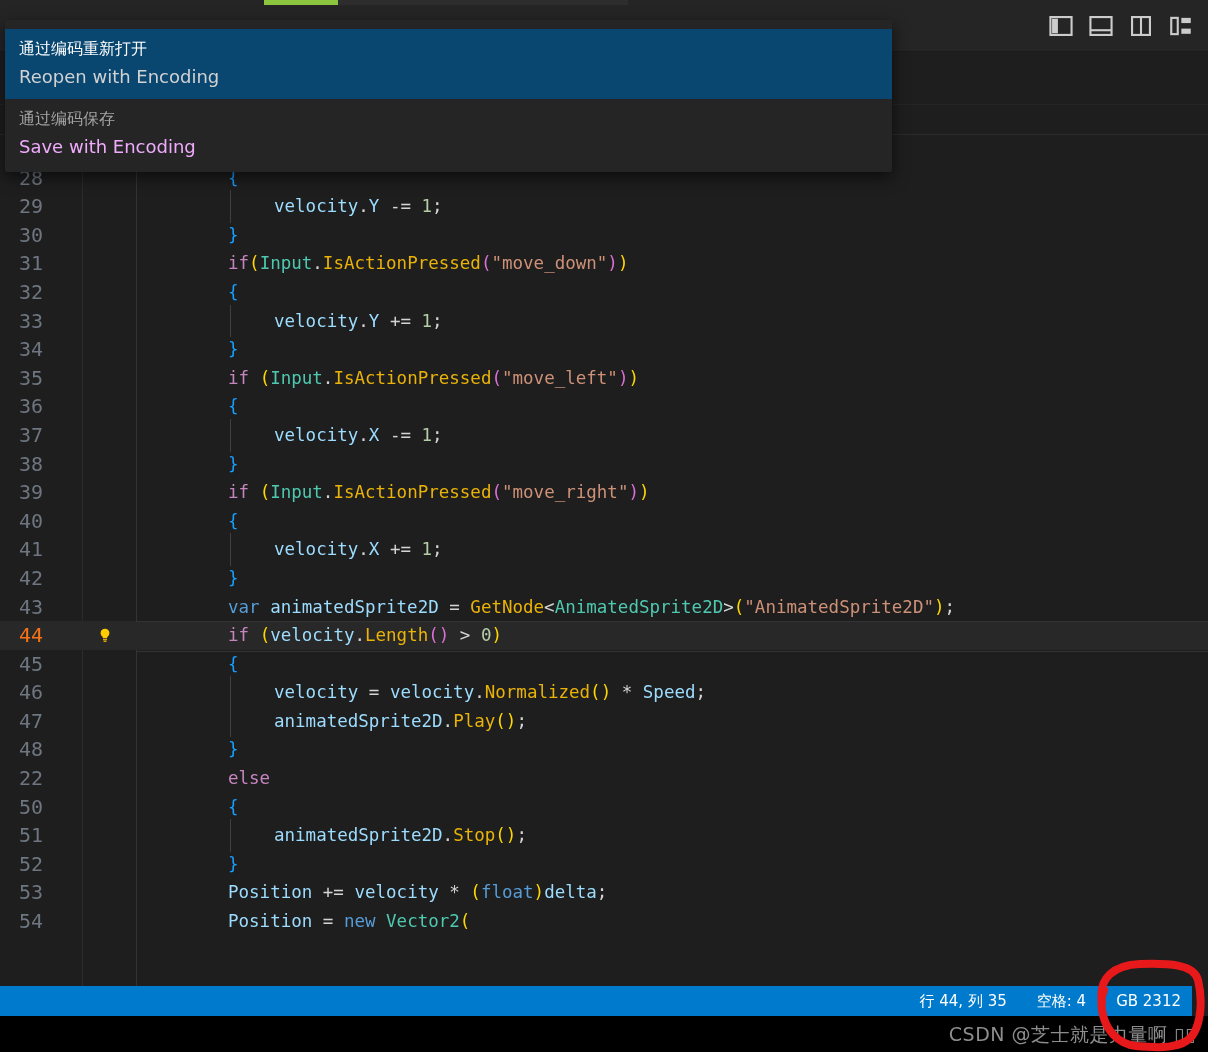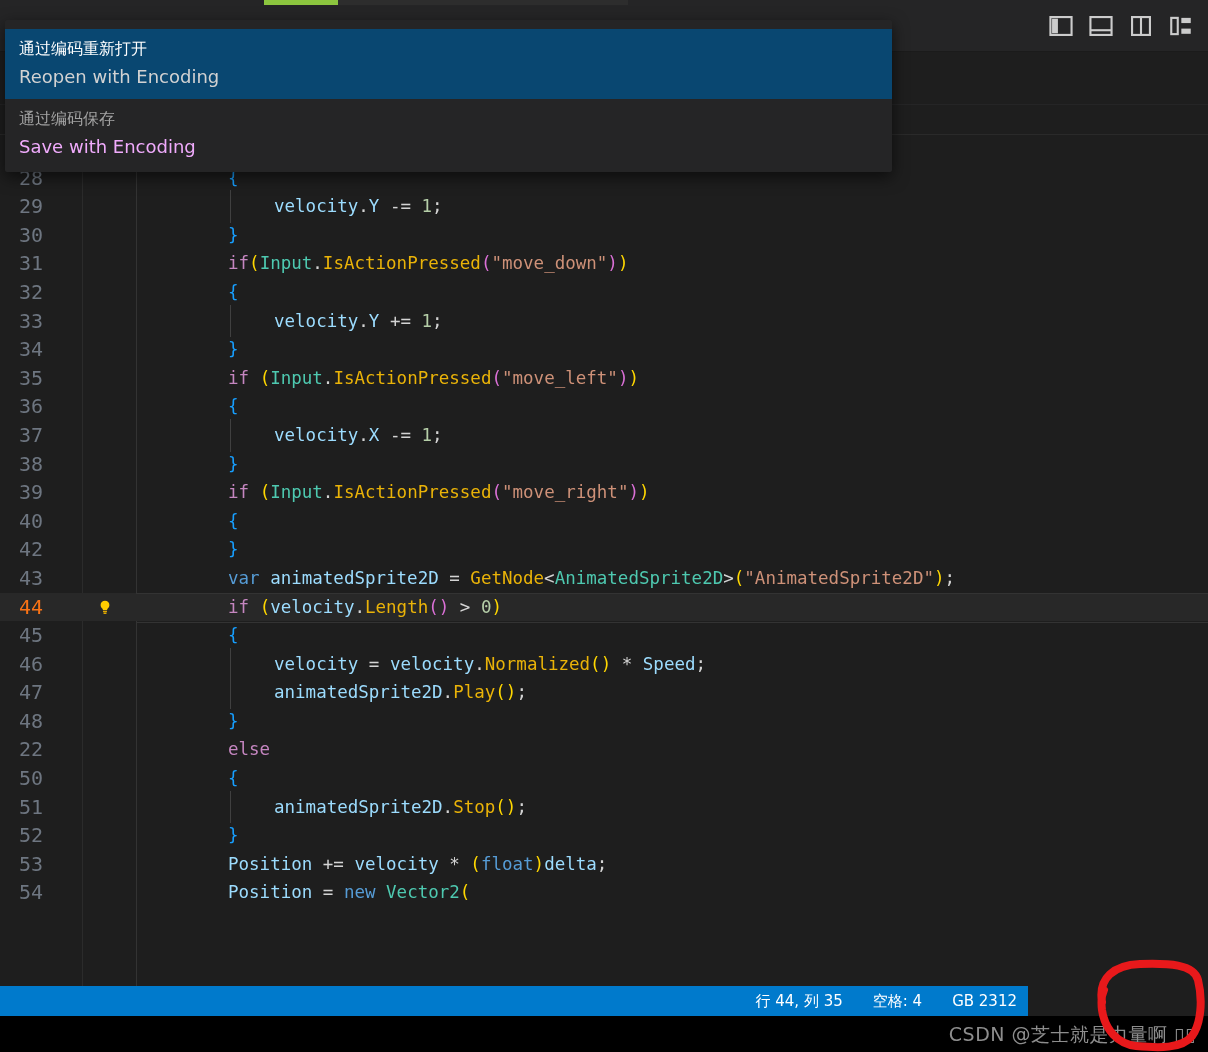--- a/index.html
+++ b/index.html
@@ -87,21 +87,21 @@
   .str { color: #ce9178; }  
   .num { color: #b5cea8; }  
   .pl  { color: #d4d4d4; }  
   .b1  { color: #ffd700; }  
   .b2  { color: #da70d6; }  
   .b3  { color: #179fff; }  
   .op  { color: #d4d4d4; }
 
   
   .statusbar {
-    position: absolute; left: 0; bottom: 36px; width: 1028px; height: 30px;
+    position: absolute; left: 0; bottom: 36px; width: 1192px; height: 30px;
     background: #007acc; color: #fff;
     font-family: "DejaVu Sans", "Liberation Sans", sans-serif; font-size: 15px;
     display: flex; align-items: center; justify-content: flex-end;
   }
   .sb-item { padding: 0 11px; line-height: 30px; white-space: nowrap; cursor: pointer; }
   .sb-gap { width: 8px; }
 
   
   .hscroll-track {
     position: absolute; left: 0; bottom: 30px; width: 1208px; height: 6px;
@@ -206,20 +206,21 @@
         <div class="code-row"><span class="ln">31</span><span class="codetext"><span class="ind"> </span><span class="ind"> </span><span class="ctl">if</span><span class="b1">(</span><span class="typ">Input</span><span class="pl">.</span><span class="fn">IsActionPressed</span><span class="b2">(</span><span class="str">"move_down"</span><span class="b2">)</span><span class="b1">)</span></span></div>
         <div class="code-row"><span class="ln">32</span><span class="codetext"><span class="ind"> </span><span class="ind"> </span><span class="b3">{</span></span></div>
         <div class="code-row"><span class="ln">33</span><span class="codetext"><span class="ind"> </span><span class="ind"> </span><span class="ind guide"> </span><span class="var">velocity</span><span class="pl">.</span><span class="var">Y</span><span class="op"> += </span><span class="num">1</span><span class="pl">;</span></span></div>
         <div class="code-row"><span class="ln">34</span><span class="codetext"><span class="ind"> </span><span class="ind"> </span><span class="b3">}</span></span></div>
         <div class="code-row"><span class="ln">35</span><span class="codetext"><span class="ind"> </span><span class="ind"> </span><span class="ctl">if</span><span class="pl"> </span><span class="b1">(</span><span class="typ">Input</span><span class="pl">.</span><span class="fn">IsActionPressed</span><span class="b2">(</span><span class="str">"move_left"</span><span class="b2">)</span><span class="b1">)</span></span></div>
         <div class="code-row"><span class="ln">36</span><span class="codetext"><span class="ind"> </span><span class="ind"> </span><span class="b3">{</span></span></div>
         <div class="code-row"><span class="ln">37</span><span class="codetext"><span class="ind"> </span><span class="ind"> </span><span class="ind guide"> </span><span class="var">velocity</span><span class="pl">.</span><span class="var">X</span><span class="op"> -= </span><span class="num">1</span><span class="pl">;</span></span></div>
         <div class="code-row"><span class="ln">38</span><span class="codetext"><span class="ind"> </span><span class="ind"> </span><span class="b3">}</span></span></div>
         <div class="code-row"><span class="ln">39</span><span class="codetext"><span class="ind"> </span><span class="ind"> </span><span class="ctl">if</span><span class="pl"> </span><span class="b1">(</span><span class="typ">Input</span><span class="pl">.</span><span class="fn">IsActionPressed</span><span class="b2">(</span><span class="str">"move_right"</span><span class="b2">)</span><span class="b1">)</span></span></div>
         <div class="code-row"><span class="ln">40</span><span class="codetext"><span class="ind"> </span><span class="ind"> </span><span class="b3">{</span></span></div>
+        <div class="code-row"><span class="ln">41</span><span class="codetext"><span class="ind"> </span><span class="ind"> </span><span class="ind guide"> </span><span class="var">velocity</span><span class="pl">.</span><span class="var">X</span><span class="op"> += </span><span class="num">1</span><span class="pl">;</span></span></div>
         <div class="code-row"><span class="ln">42</span><span class="codetext"><span class="ind"> </span><span class="ind"> </span><span class="b3">}</span></span></div>
         <div class="code-row"><span class="ln">43</span><span class="codetext"><span class="ind"> </span><span class="ind"> </span><span class="k">var</span><span class="pl"> </span><span class="var">animatedSprite2D</span><span class="op"> = </span><span class="fn">GetNode</span><span class="pl">&lt;</span><span class="typ">AnimatedSprite2D</span><span class="pl">&gt;</span><span class="b1">(</span><span class="str">"AnimatedSprite2D"</span><span class="b1">)</span><span class="pl">;</span></span></div>
         <div class="code-row current"><span class="ln">44</span><svg class="bulb" viewBox="0 0 16 16">
             <path d="M8 1.2c-2.6 0-4.4 1.9-4.4 4.2 0 1.7 1 2.8 1.7 3.7.4.5.6.9.6 1.5h4.2c0-.6.2-1 .6-1.5.7-.9 1.7-2 1.7-3.7C12.4 3.1 10.6 1.2 8 1.2z" fill="#ffcc00"></path>
             <rect x="6" y="11.2" width="4" height="1.5" fill="#e0a800"></rect>
             <rect x="6.4" y="13" width="3.2" height="1.4" rx=".6" fill="#e0a800"></rect>
           </svg><span class="codetext"><span class="ind"> </span><span class="ind"> </span><span class="ctl">if</span><span class="pl"> </span><span class="b1">(</span><span class="var">velocity</span><span class="pl">.</span><span class="fn">Length</span><span class="b2">(</span><span class="b2">)</span><span class="op"> &gt; </span><span class="num">0</span><span class="b1">)</span></span></div>
         <div class="code-row"><span class="ln">45</span><span class="codetext"><span class="ind"> </span><span class="ind"> </span><span class="b3">{</span></span></div>
         <div class="code-row"><span class="ln">46</span><span class="codetext"><span class="ind"> </span><span class="ind"> </span><span class="ind guide"> </span><span class="var">velocity</span><span class="op"> = </span><span class="var">velocity</span><span class="pl">.</span><span class="fn">Normalized</span><span class="b1">(</span><span class="b1">)</span><span class="op"> * </span><span class="var">Speed</span><span class="pl">;</span></span></div>
         <div class="code-row"><span class="ln">47</span><span class="codetext"><span class="ind"> </span><span class="ind"> </span><span class="ind guide"> </span><span class="var">animatedSprite2D</span><span class="pl">.</span><span class="fn">Play</span><span class="b1">(</span><span class="b1">)</span><span class="pl">;</span></span></div>

